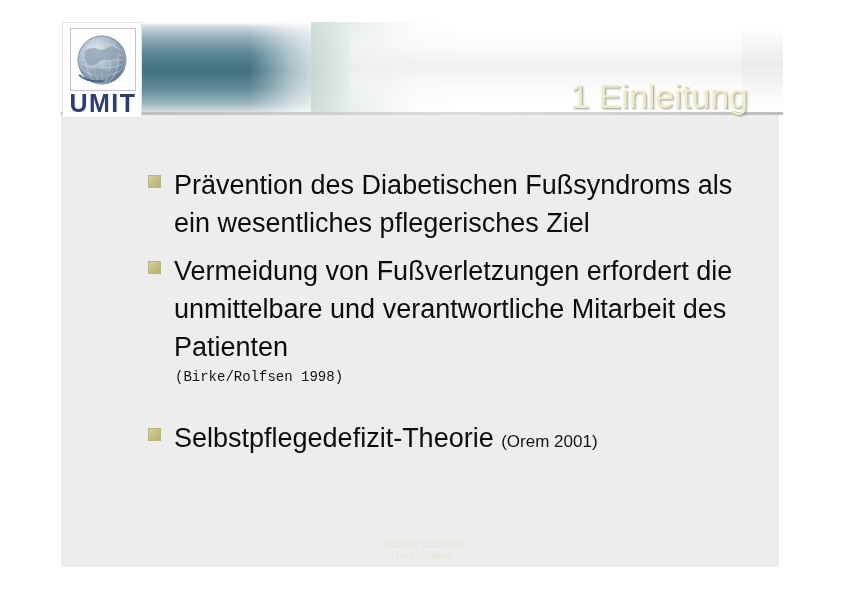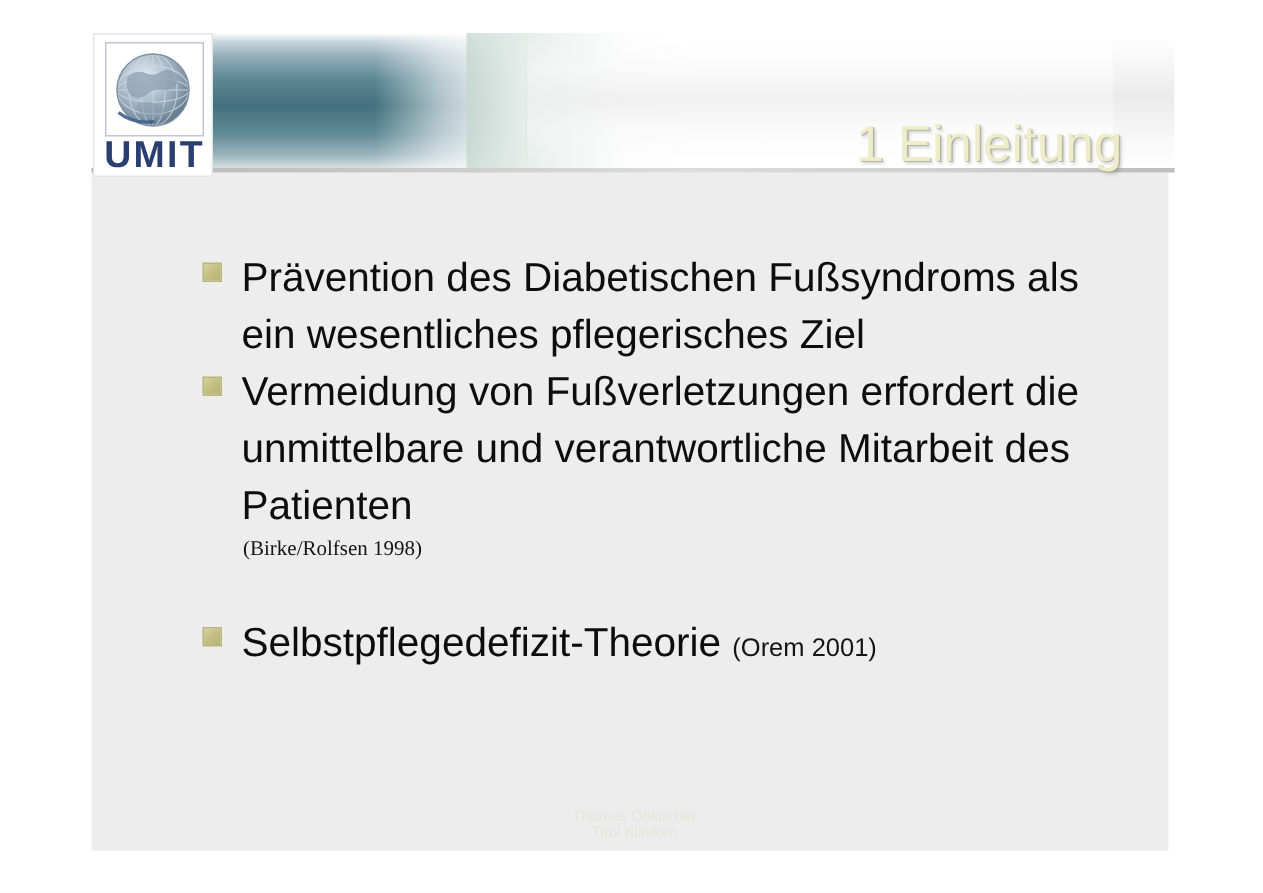--- a/index.html
+++ b/index.html
@@ -175,21 +175,21 @@
     text-shadow:
       1px 1px 0 rgba(150,150,130,0.55),
       2px 2px 2px rgba(120,120,110,0.30);
     white-space: nowrap;
     z-index: 7;
   }
 
   
   .content {
     position: absolute;
-    left: 135px;
+    left: 148px;
     top: 166px;
     width: 620px;
     z-index: 5;
   }
   .bullet-row {
     display: flex;
     align-items: flex-start;
   }
   .bullet-marker {
     flex: 0 0 auto;
@@ -202,25 +202,25 @@
     box-sizing: border-box;
   }
   .bullet-text {
     flex: 1 1 auto;
     font-family: "Liberation Sans", sans-serif;
     font-size: 27px;
     line-height: 38px;
     color: #0d0d0d;
   }
   .bullet-1 { margin-bottom: 0px; }
-  .bullet-2 { margin-top: 0; }
+  .bullet-2 { margin-top: 10px; }
   .bullet-3 { margin-top: 32px; }
 
   .citation-small {
-    font-family: Liberation Serif, serif;
+    font-family: Liberation Mono, monospace;
     font-size: 14px;
     line-height: 20px;
     color: #141414;
     display: block;
     margin-top: 1px;
     margin-left: 1px;
   }
   .citation-inline {
     font-family: "Liberation Sans", sans-serif;
     font-size: 17px;

